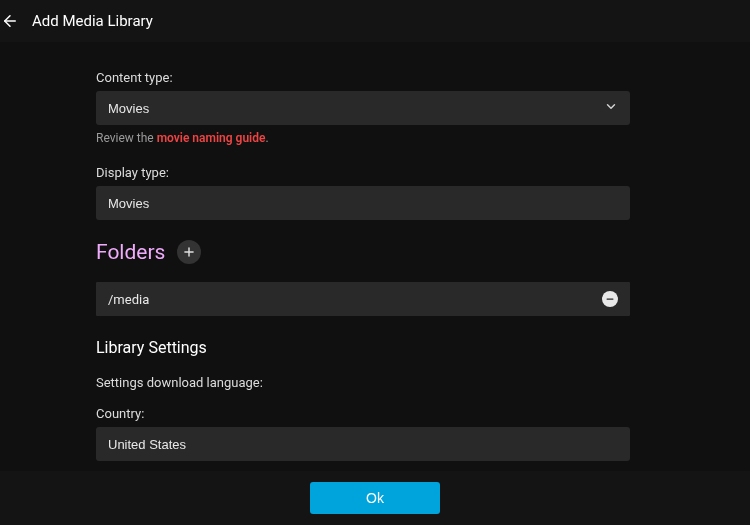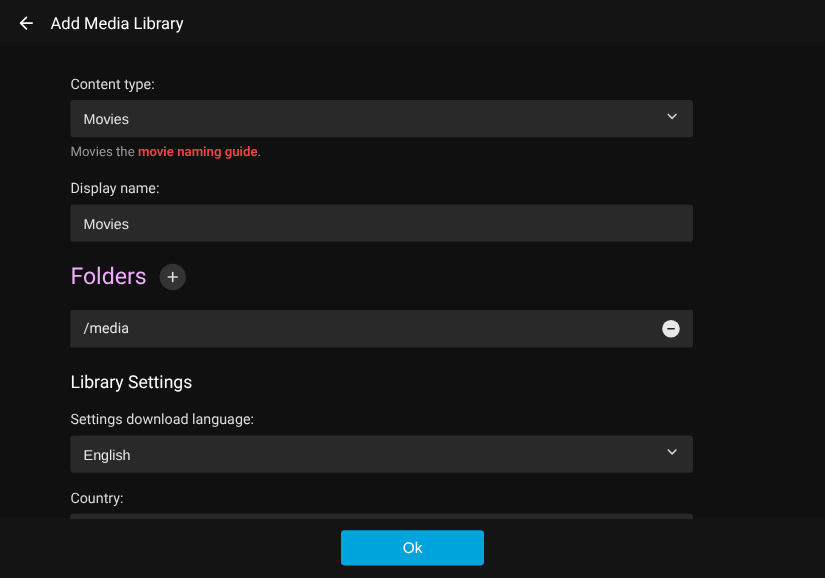--- a/index.html
+++ b/index.html
@@ -14,39 +14,39 @@
       color: #ffffff;
       font-family: -apple-system, BlinkMacSystemFont, 'Segoe UI', Roboto, sans-serif;
       font-size: 13px;
       overflow: hidden;
       position: relative;
     }
     .header {
       height: 42px;
       display: flex;
       align-items: center;
-      padding: 0 14px;
+      padding: 0 0;
       background-color: #141414;
     }
     .back-icon {
       width: 20px;
       height: 20px;
       display: flex;
       align-items: center;
       justify-content: center;
       margin-right: 12px;
       cursor: pointer;
     }
     .header-title {
       font-size: 15px;
       font-weight: 400;
       color: #ffffff;
     }
     .content {
-      padding: 28px 120px 0 64px;
+      padding: 28px 120px 0 96px;
       height: calc(525px - 42px - 54px);
       overflow-y: auto;
     }
     .field-label {
       color: #dcdcdc;
       font-size: 13px;
       margin-bottom: 6px;
       display: block;
     }
     .field-group {
@@ -196,26 +196,26 @@
       <select class="select">
         <option>Movies</option>
       </select>
       <span class="select-chevron">
         <svg width="14" height="14" viewBox="0 0 24 24" fill="none" stroke="currentColor" stroke-width="2.5" stroke-linecap="round" stroke-linejoin="round">
             <polyline points="6 9 12 15 18 9"></polyline>
           </svg>
       </span>
     </div>
     <div class="helper-text">
-      <span>Movies the </span><a>movie naming guide</a><span>.</span>
+      <span>Review the </span><a>movie naming guide</a><span>.</span>
     </div>
   </div>
 
   <div class="field-group">
-    <label class="field-label">Display name:</label>
+    <label class="field-label">Display type:</label>
     <input type="text" class="text-input" value="Movies" style="">
   </div>
 
   <div class="section-header">
     <div class="section-title">Folders</div>
     <div class="add-btn">
       <svg width="14" height="14" viewBox="0 0 24 24" fill="none" stroke="currentColor" stroke-width="2.5" stroke-linecap="round" stroke-linejoin="round">
         <line x1="12" y1="5" x2="12" y2="19"></line>
         <line x1="5" y1="12" x2="19" y2="12"></line>
       </svg>
@@ -228,30 +228,20 @@
       <svg width="10" height="10" viewBox="0 0 24 24" fill="none" stroke="currentColor" stroke-width="3" stroke-linecap="round">
         <line x1="5" y1="12" x2="19" y2="12"></line>
       </svg>
     </div>
   </div>
 
   <div class="subsection-title">Library Settings</div>
 
   <div class="field-group-sm">
     <label class="field-label">Settings download language:</label>
-    <div class="select-wrap">
-      <select class="select">
-        <option>English</option>
-      </select>
-      <span class="select-chevron">
-        <svg width="14" height="14" viewBox="0 0 24 24" fill="none" stroke="currentColor" stroke-width="2.5" stroke-linecap="round" stroke-linejoin="round">
-            <polyline points="6 9 12 15 18 9"></polyline>
-          </svg>
-      </span>
-    </div>
   </div>
 
   <div class="field-group-sm">
     <label class="field-label">Country:</label>
     <div class="select-wrap">
       <select class="select">
         <option>United States</option>
       </select>
       
     </div>

